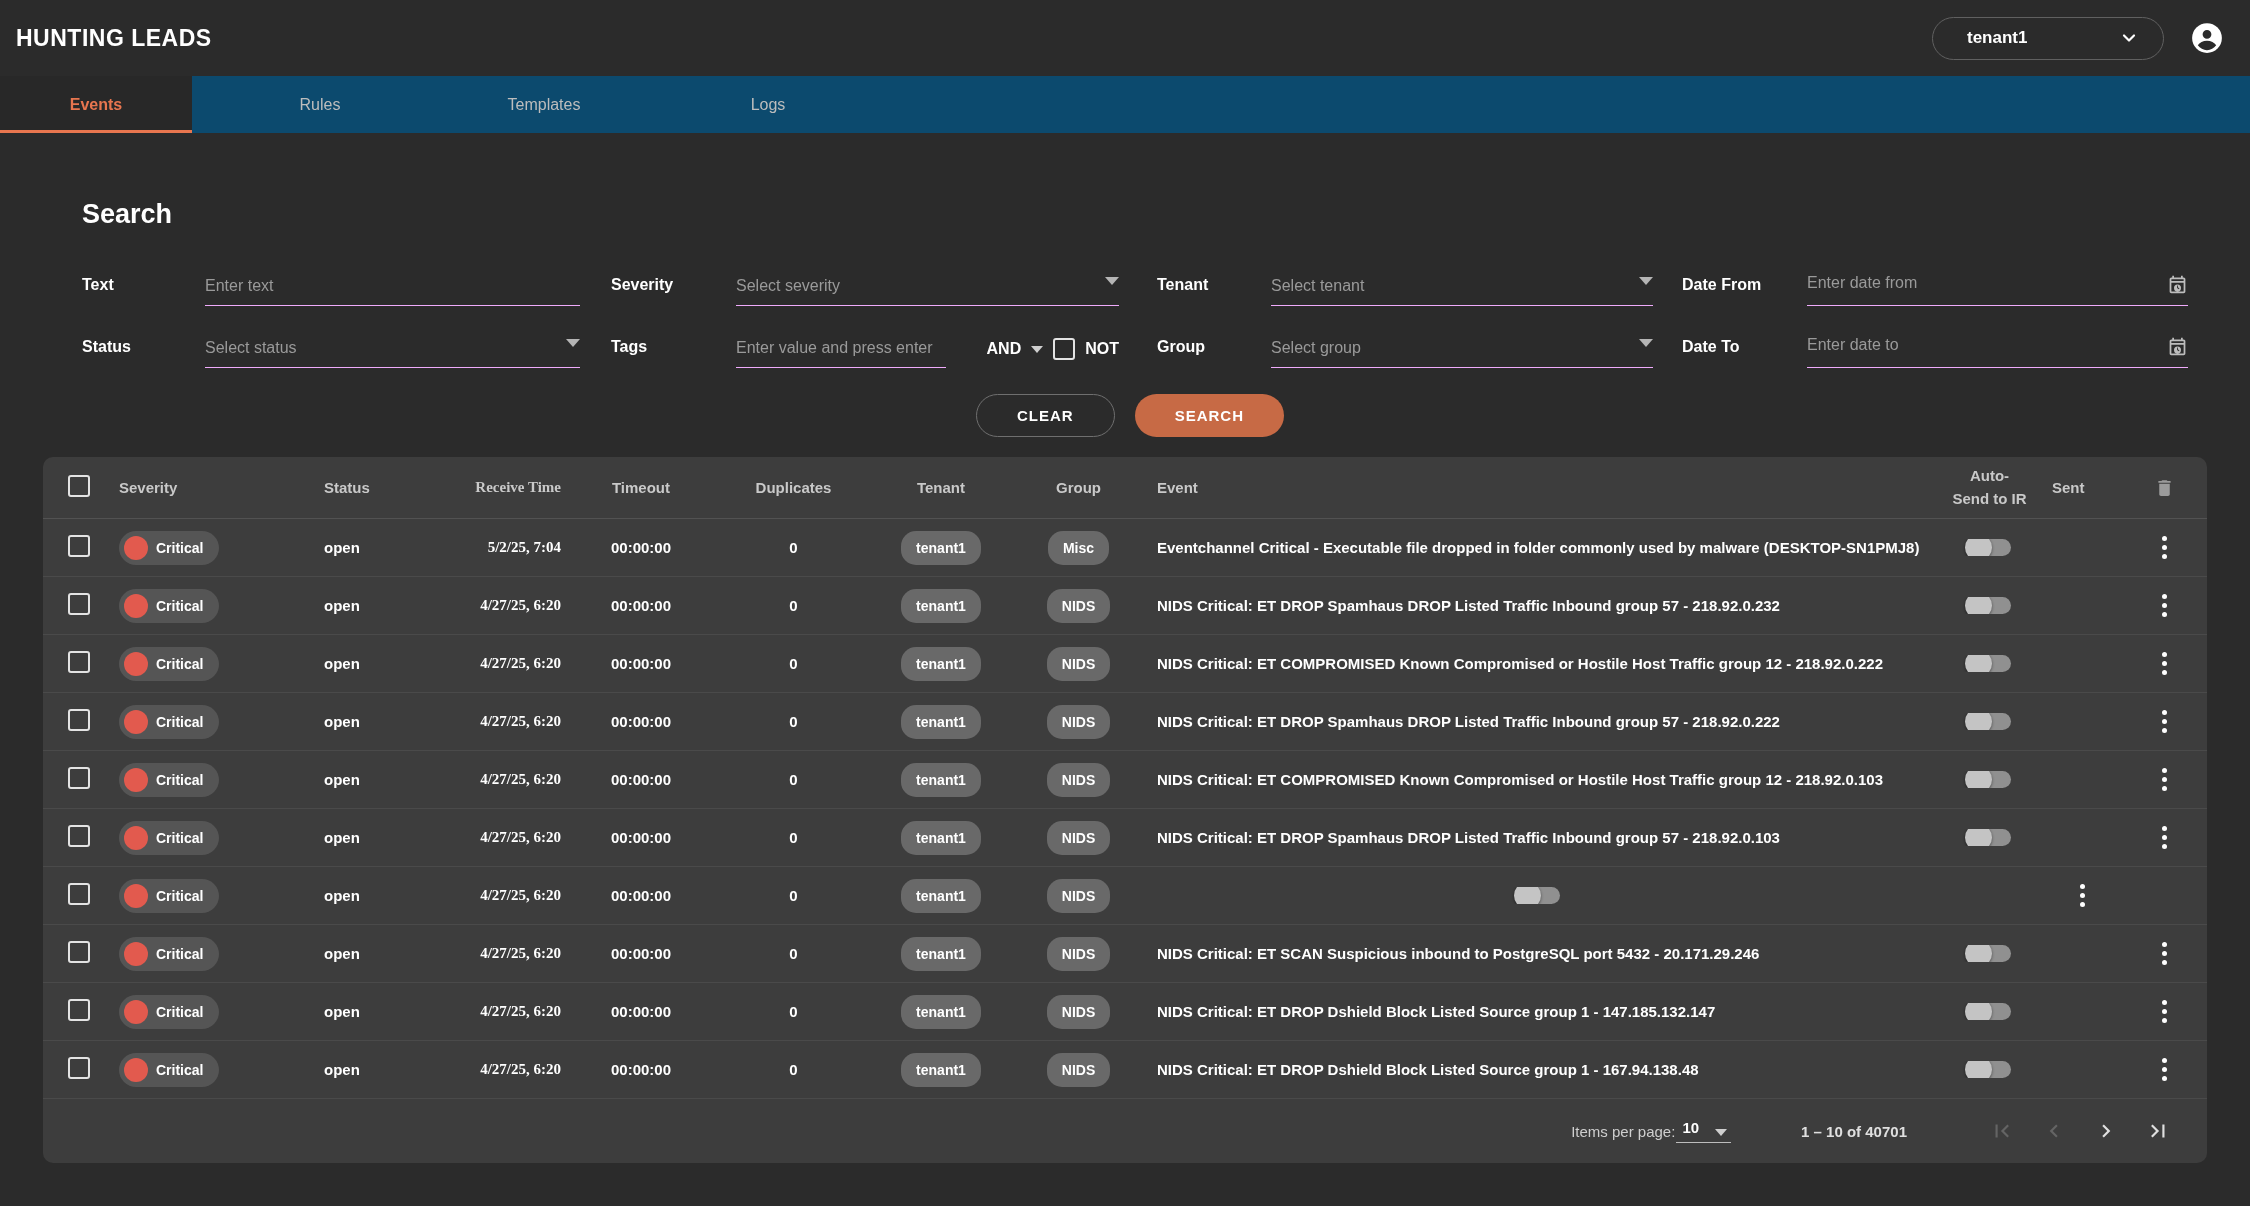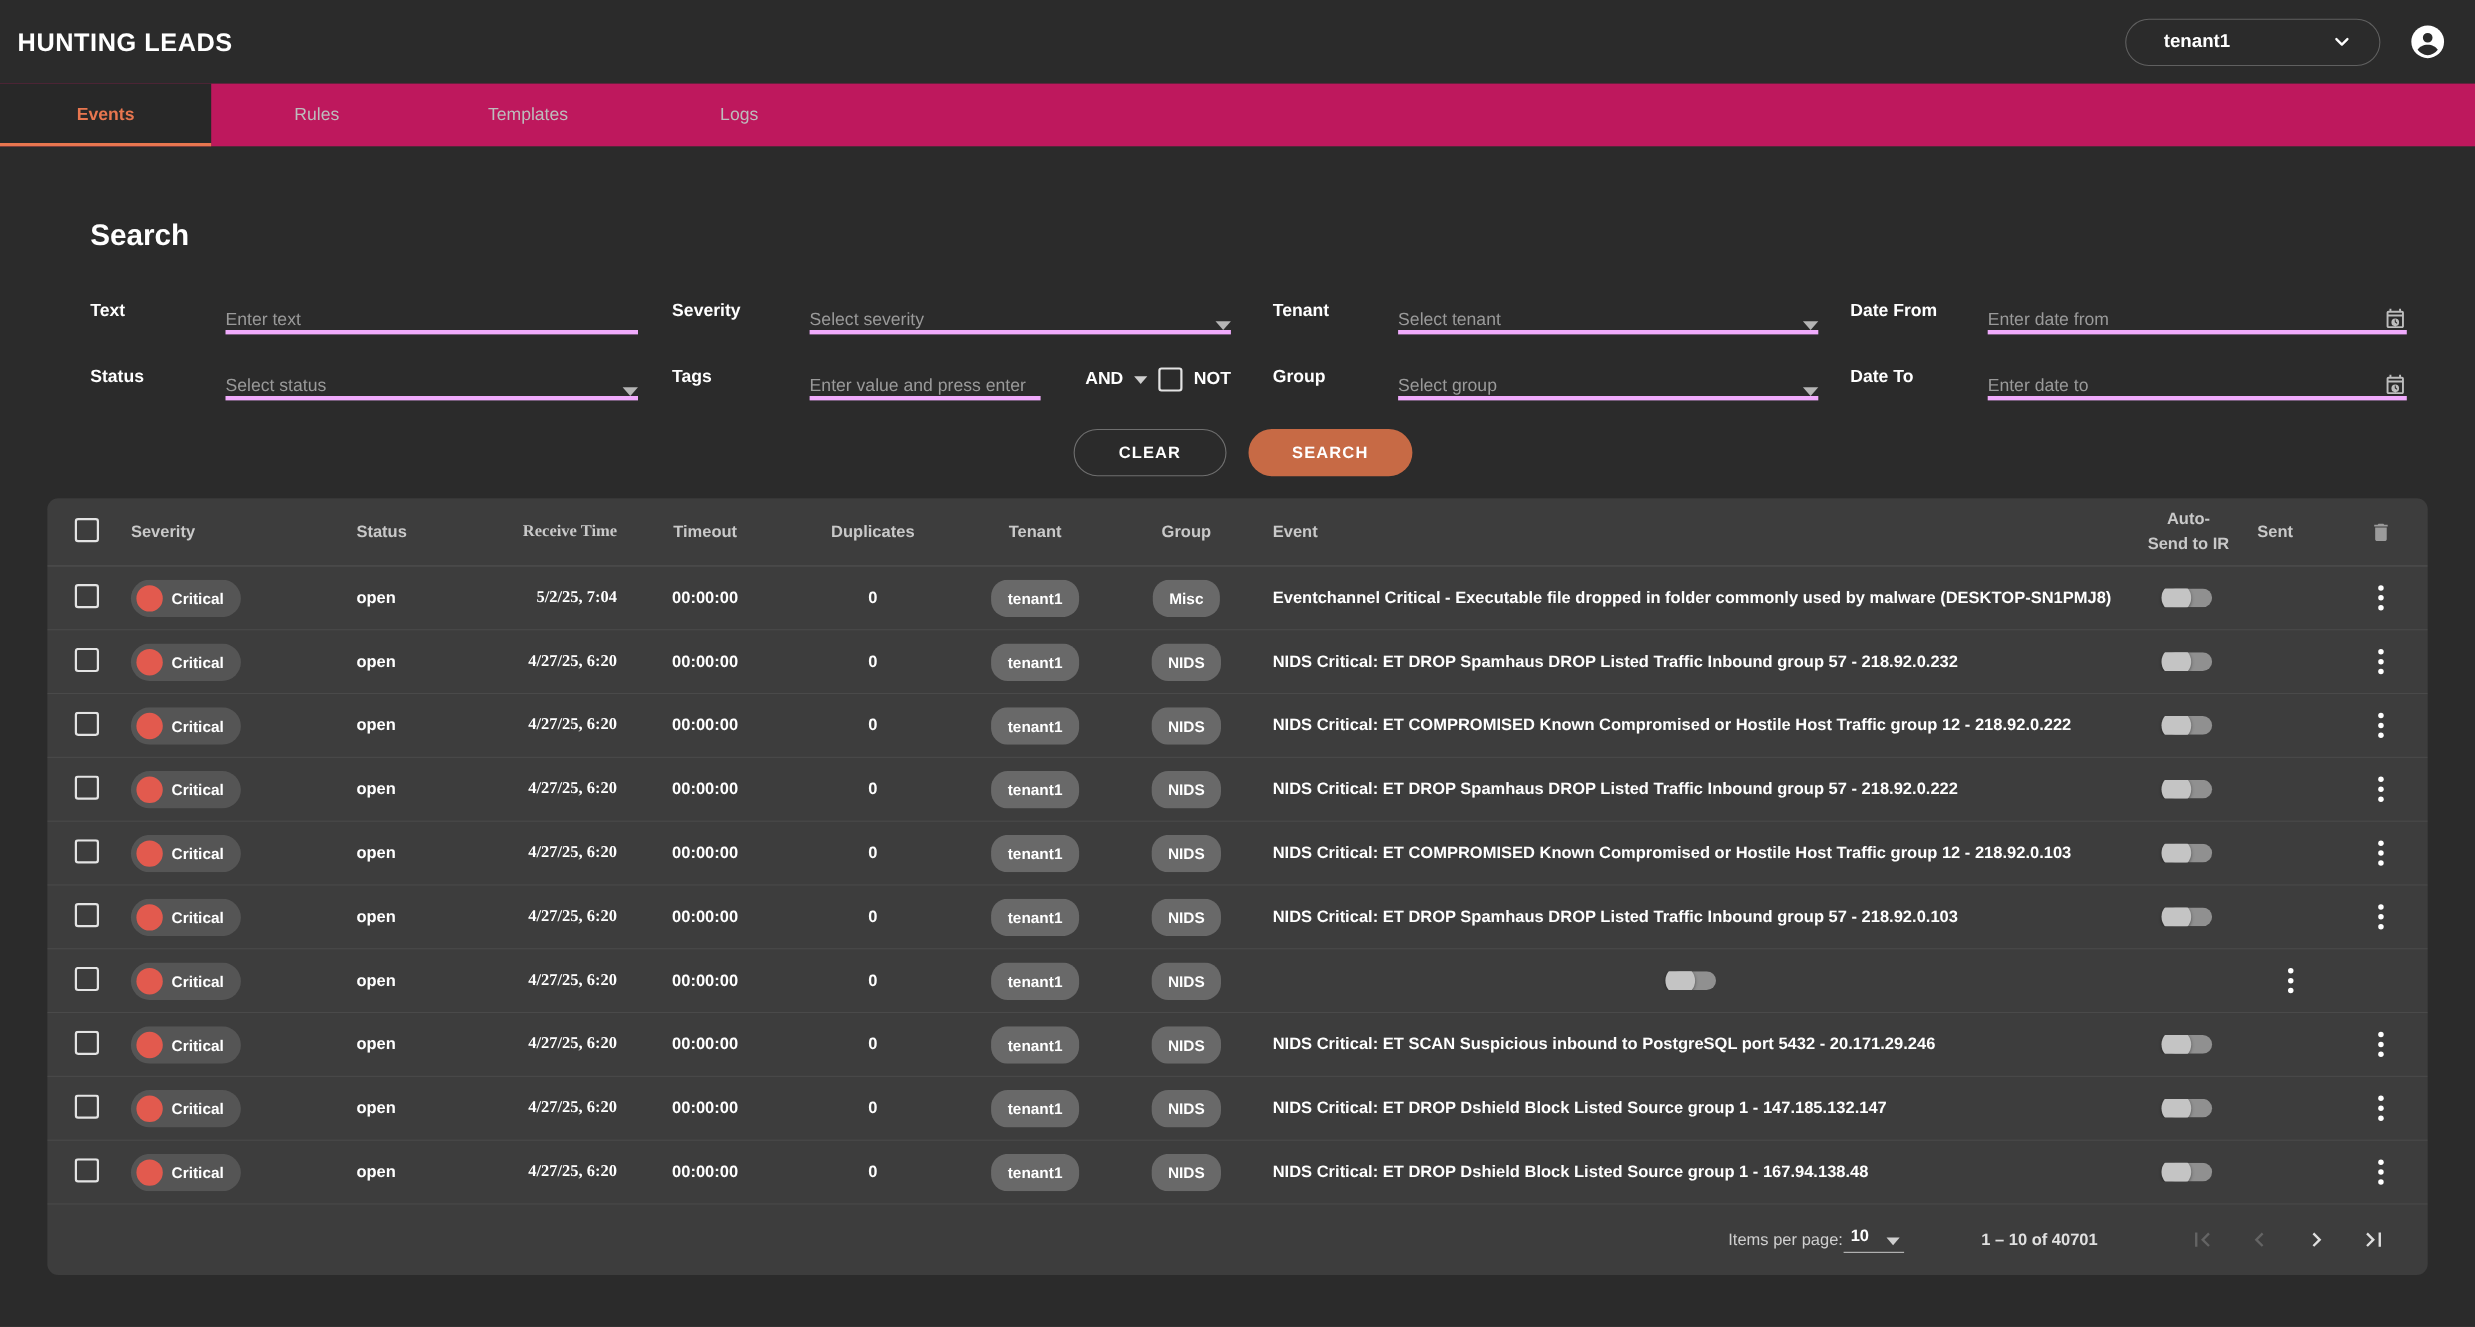--- a/index.html
+++ b/index.html
@@ -18,39 +18,39 @@
   }
   .app-title { font-size: 23px; font-weight: bold; letter-spacing: .5px; color: #fff; }
   .topbar-right { display: flex; align-items: center; gap: 26px; }
   .tenant-pill {
     width: 232px; height: 43px; border: 1px solid #606060; border-radius: 22px;
     display: flex; align-items: center; justify-content: space-between;
     padding: 0 24px 0 34px; cursor: pointer; background: transparent;
   }
   .tenant-pill span { font-size: 17px; font-weight: bold; color: #fff; }
   
-  .tabbar { height: 57px; background: #be185d; display: flex; }
+  .tabbar { height: 57px; background: #0c4a6e; display: flex; gap: 32px; }
   .tab {
     width: 192px; height: 100%; display: flex; align-items: center; justify-content: center;
     font-size: 16px; color: #bdbdbd; cursor: pointer; position: relative;
   }
   .tab.active { background: #282828; color: #e8764f; font-weight: bold; }
   .tab.active::after {
     content: ""; position: absolute; left: 0; right: 0; bottom: 0; height: 3px; background: #e8764f;
   }
   
   .search-section { padding: 66px 62px 0 82px; }
   .search-heading { font-size: 27px; font-weight: bold; margin-bottom: 44px; }
   .form-grid {
     display: grid;
     grid-template-columns: 123px 375px 31px 125px 383px 38px 114px 382px 29px 125px 381px;
     row-gap: 30px; align-items: flex-end;
   }
   .f-label { font-size: 16px; font-weight: bold; padding-bottom: 12px; color: #fff; }
-  .field { position: relative; border-bottom: 4px solid #f0abfc; padding: 0 0 0 0; display: flex; align-items: flex-end; }
+  .field { position: relative; border-bottom: 1px solid #f0abfc; padding: 0 0 10px 0; display: flex; align-items: flex-start; }
   .field input {
     background: transparent; border: none; outline: none; color: #fff;
     font-size: 16px; font-family: "Liberation Sans", sans-serif; width: 100%;
   }
   .field input::placeholder { color: #9a9a9a; opacity: 1; }
   .sel-arrow {
     width: 0; height: 0; border-left: 7px solid transparent; border-right: 7px solid transparent;
     border-top: 8px solid #b5b5b5; flex: 0 0 auto; margin-left: 8px; cursor: pointer;
   }
   .cal-icon { flex: 0 0 auto; margin-left: 8px; cursor: pointer; }

